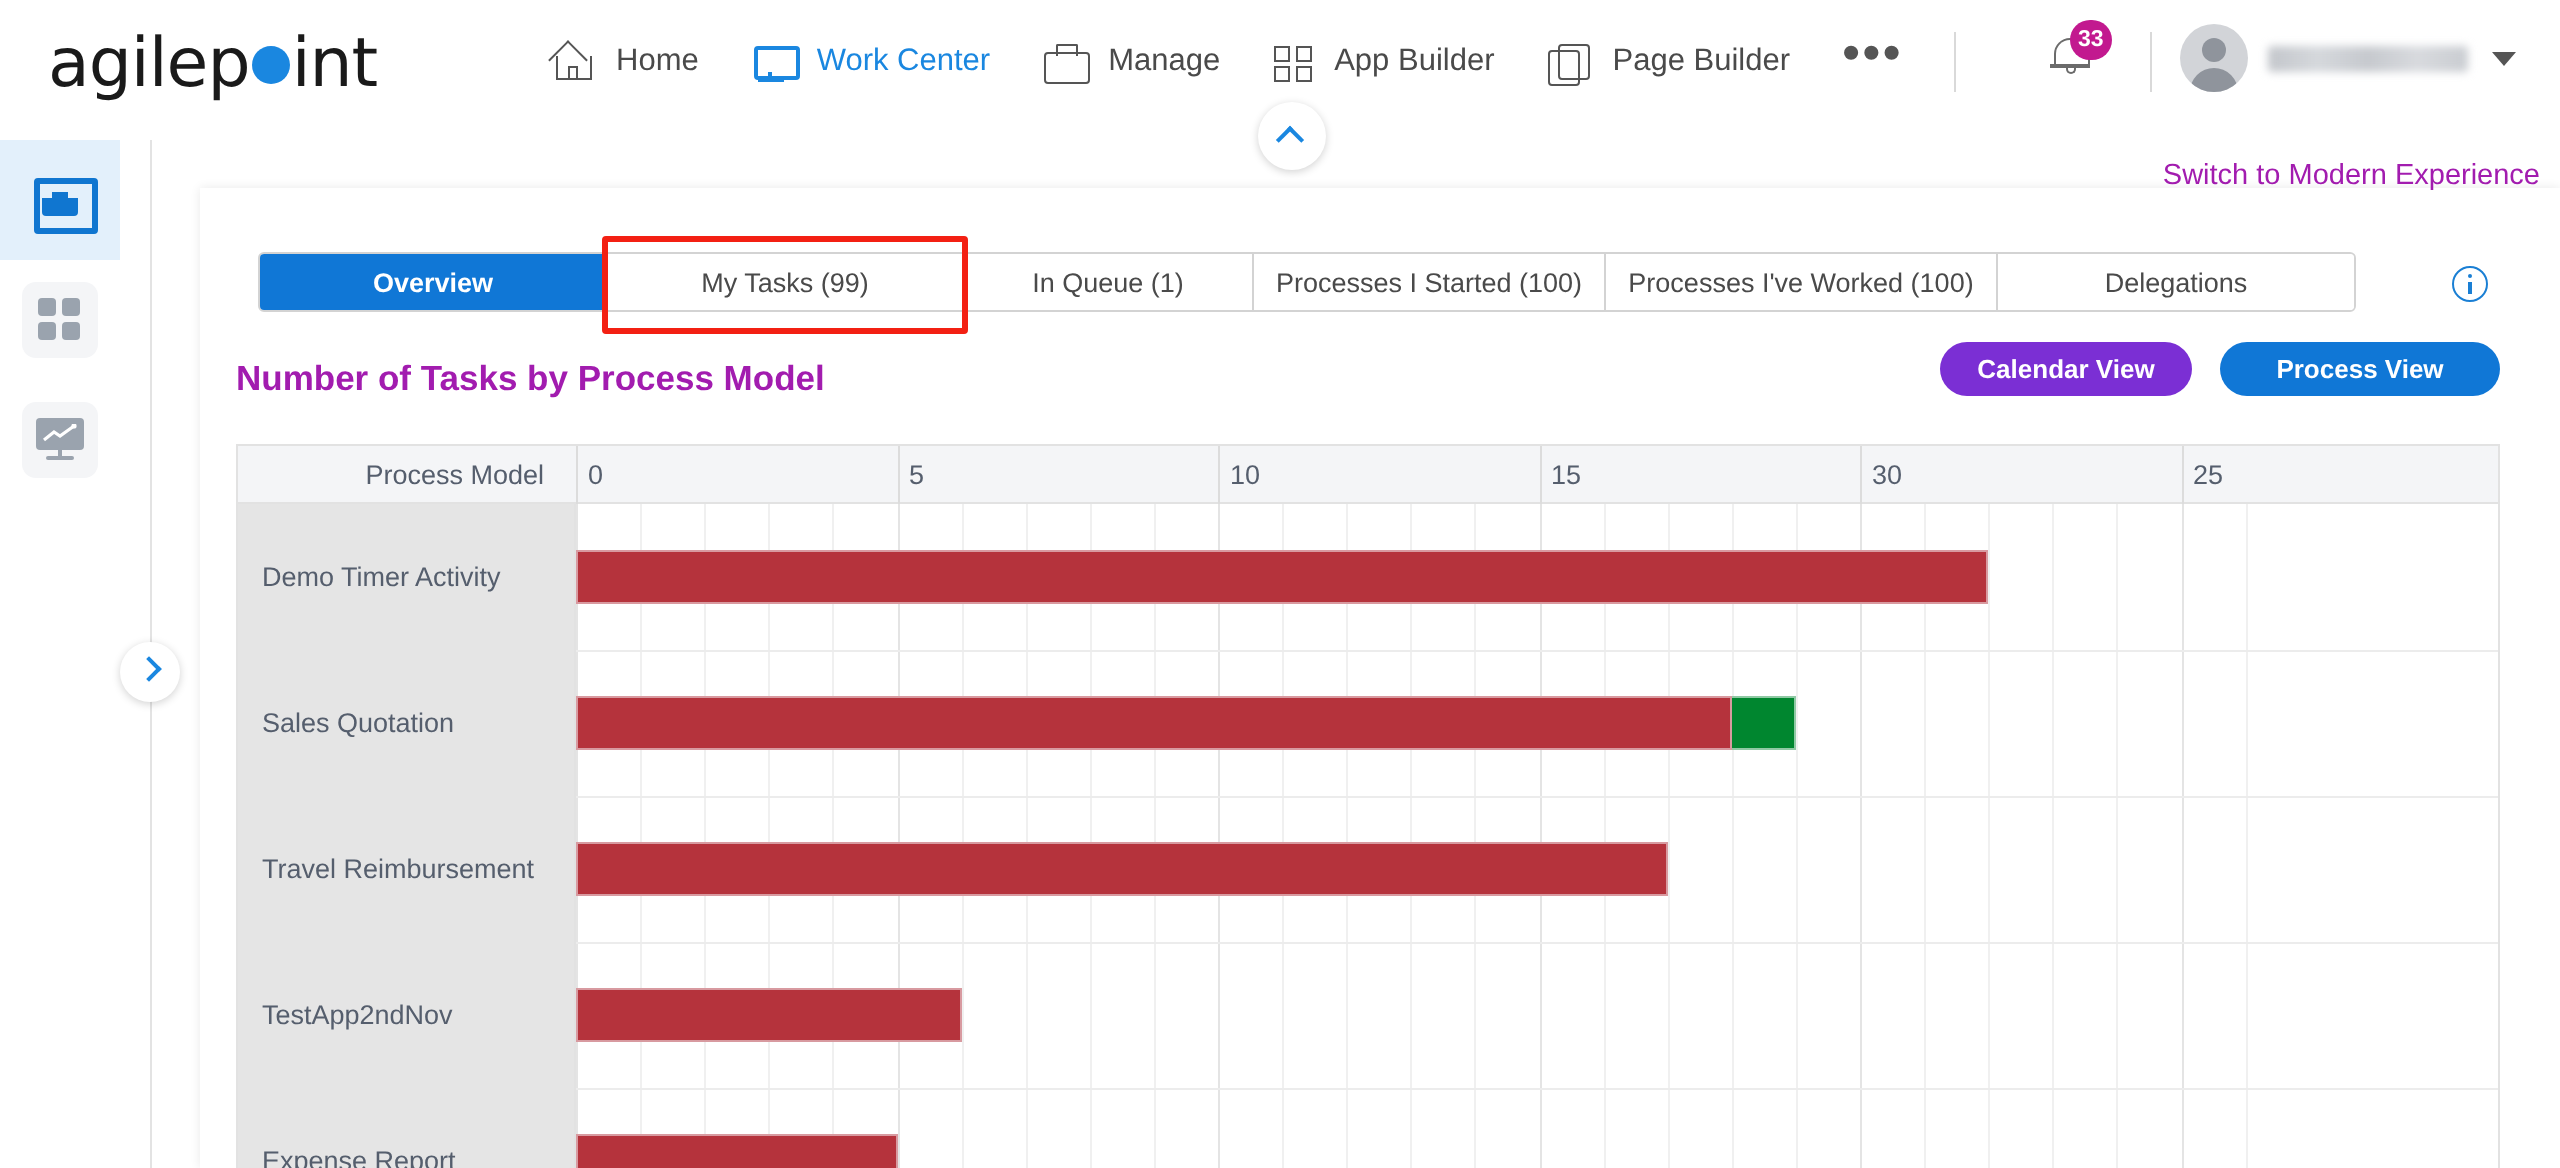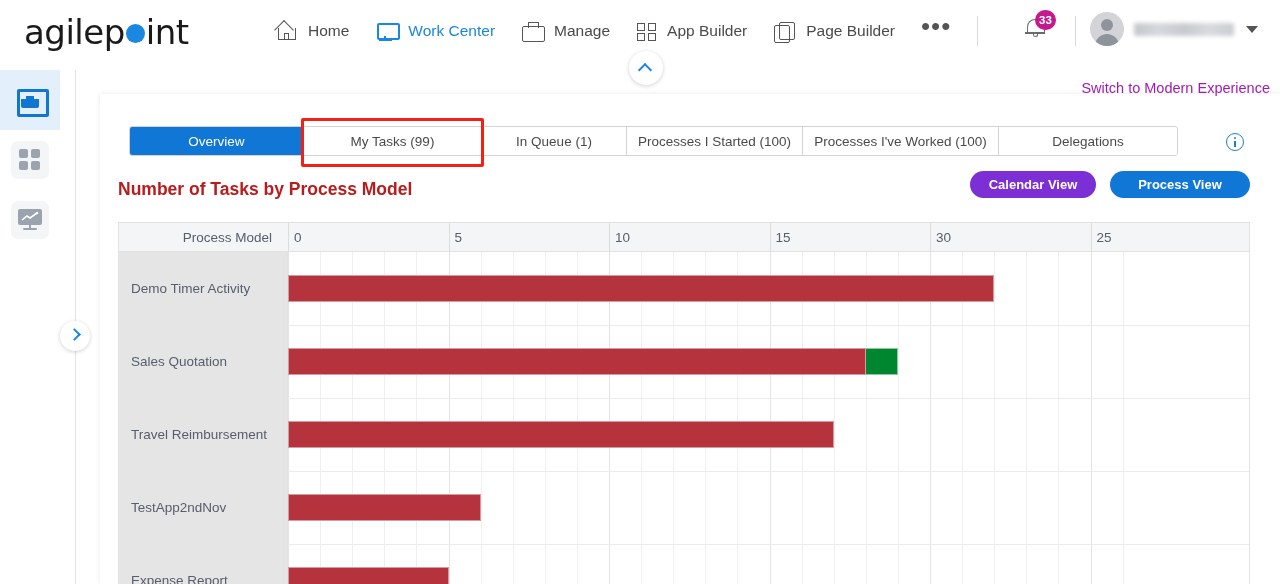--- a/index.html
+++ b/index.html
@@ -274,21 +274,21 @@
     display: flex; height: 30px;
     border: 1px solid #d3d3d3; border-radius: 3px; overflow: hidden;
   }
   .tab {
     display: flex; align-items: center; justify-content: center;
     font-size: 13.5px; color: #4a4a4a; background: #fff;
     border-right: 1px solid #d3d3d3;
     cursor: pointer; padding: 0 12px; white-space: nowrap;
   }
   .tab:last-child { border-right: none; }
-  .tab.active { background: #1077d6; color: #fff; font-weight: normal; }
+  .tab.active { background: #1077d6; color: #fff; font-weight: bold; }
   .tab-0 { width: 174px; }
   .tab-1 { width: 178px; }
   .tab-2 { width: 145px; }
   .tab-3 { width: 176px; }
   .tab-4 { width: 196px; }
   .tab-5 { width: 178px; }
 
   .tab-highlight {
     position: absolute; left: 301px; top: 118px;
     width: 183px; height: 49px;
@@ -306,21 +306,21 @@
     width: 2px; height: 2px; background: #1a7fd4; border-radius: 50%;
   }
   .info-icon::after {
     content: ""; position: absolute; left: 6.5px; top: 6.5px;
     width: 2px; height: 6.5px; background: #1a7fd4;
   }
 
   
   .chart-title {
     position: absolute; left: 118px; top: 179px;
-    font-size: 17.5px; color: #b91c1c; font-weight: bold;
+    font-size: 17.5px; color: #a21caf; font-weight: bold;
   }
   .pill {
     position: absolute; top: 171px; height: 27px;
     border-radius: 14px; color: #fff; font-size: 13px; font-weight: bold;
     display: flex; align-items: center; justify-content: center;
     cursor: pointer;
   }
   .pill-cal { left: 970px; width: 126px; background: #7b2fd4; }
   .pill-proc { left: 1110px; width: 140px; background: #1077d6; }
 

